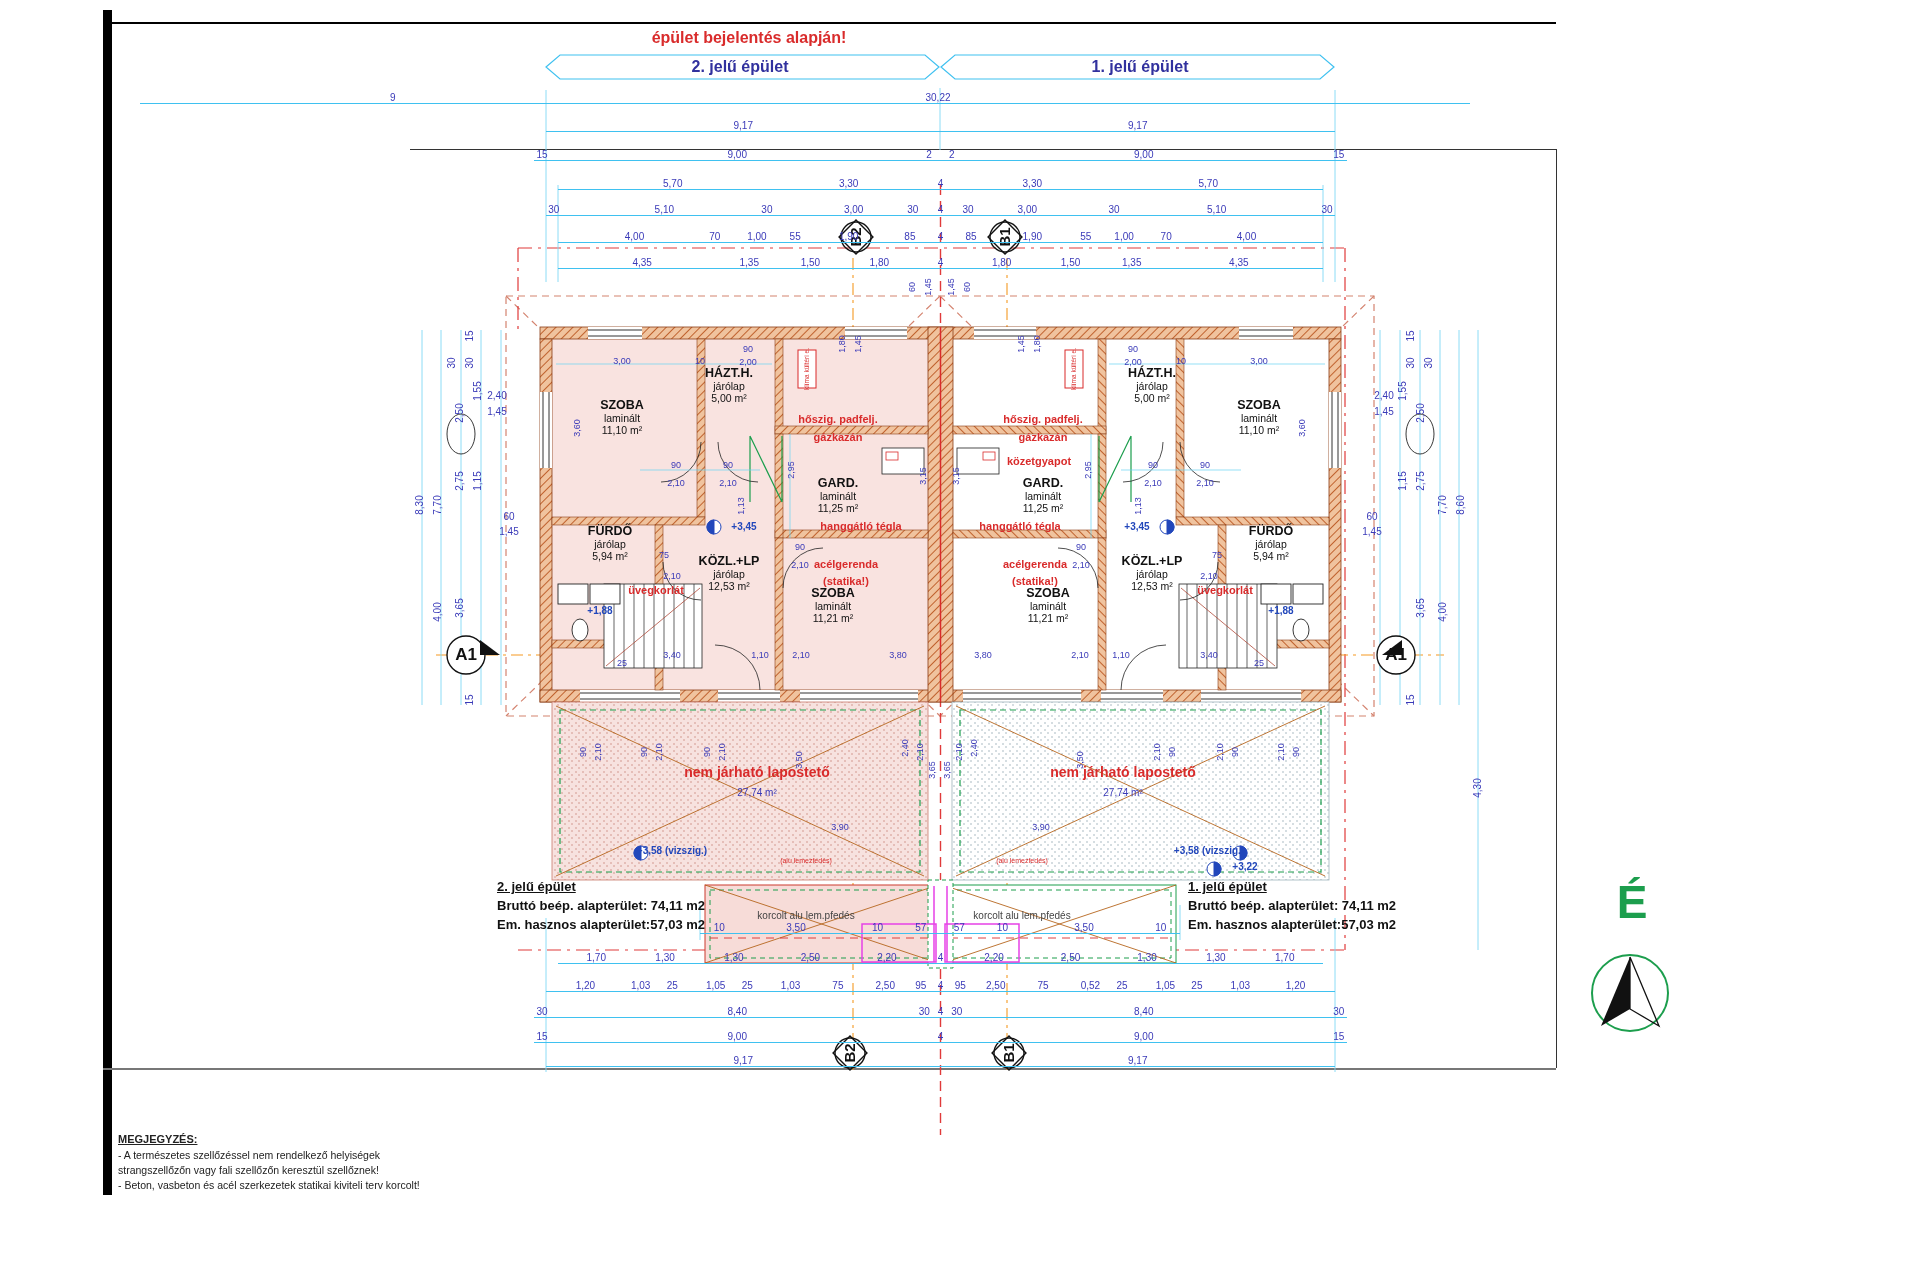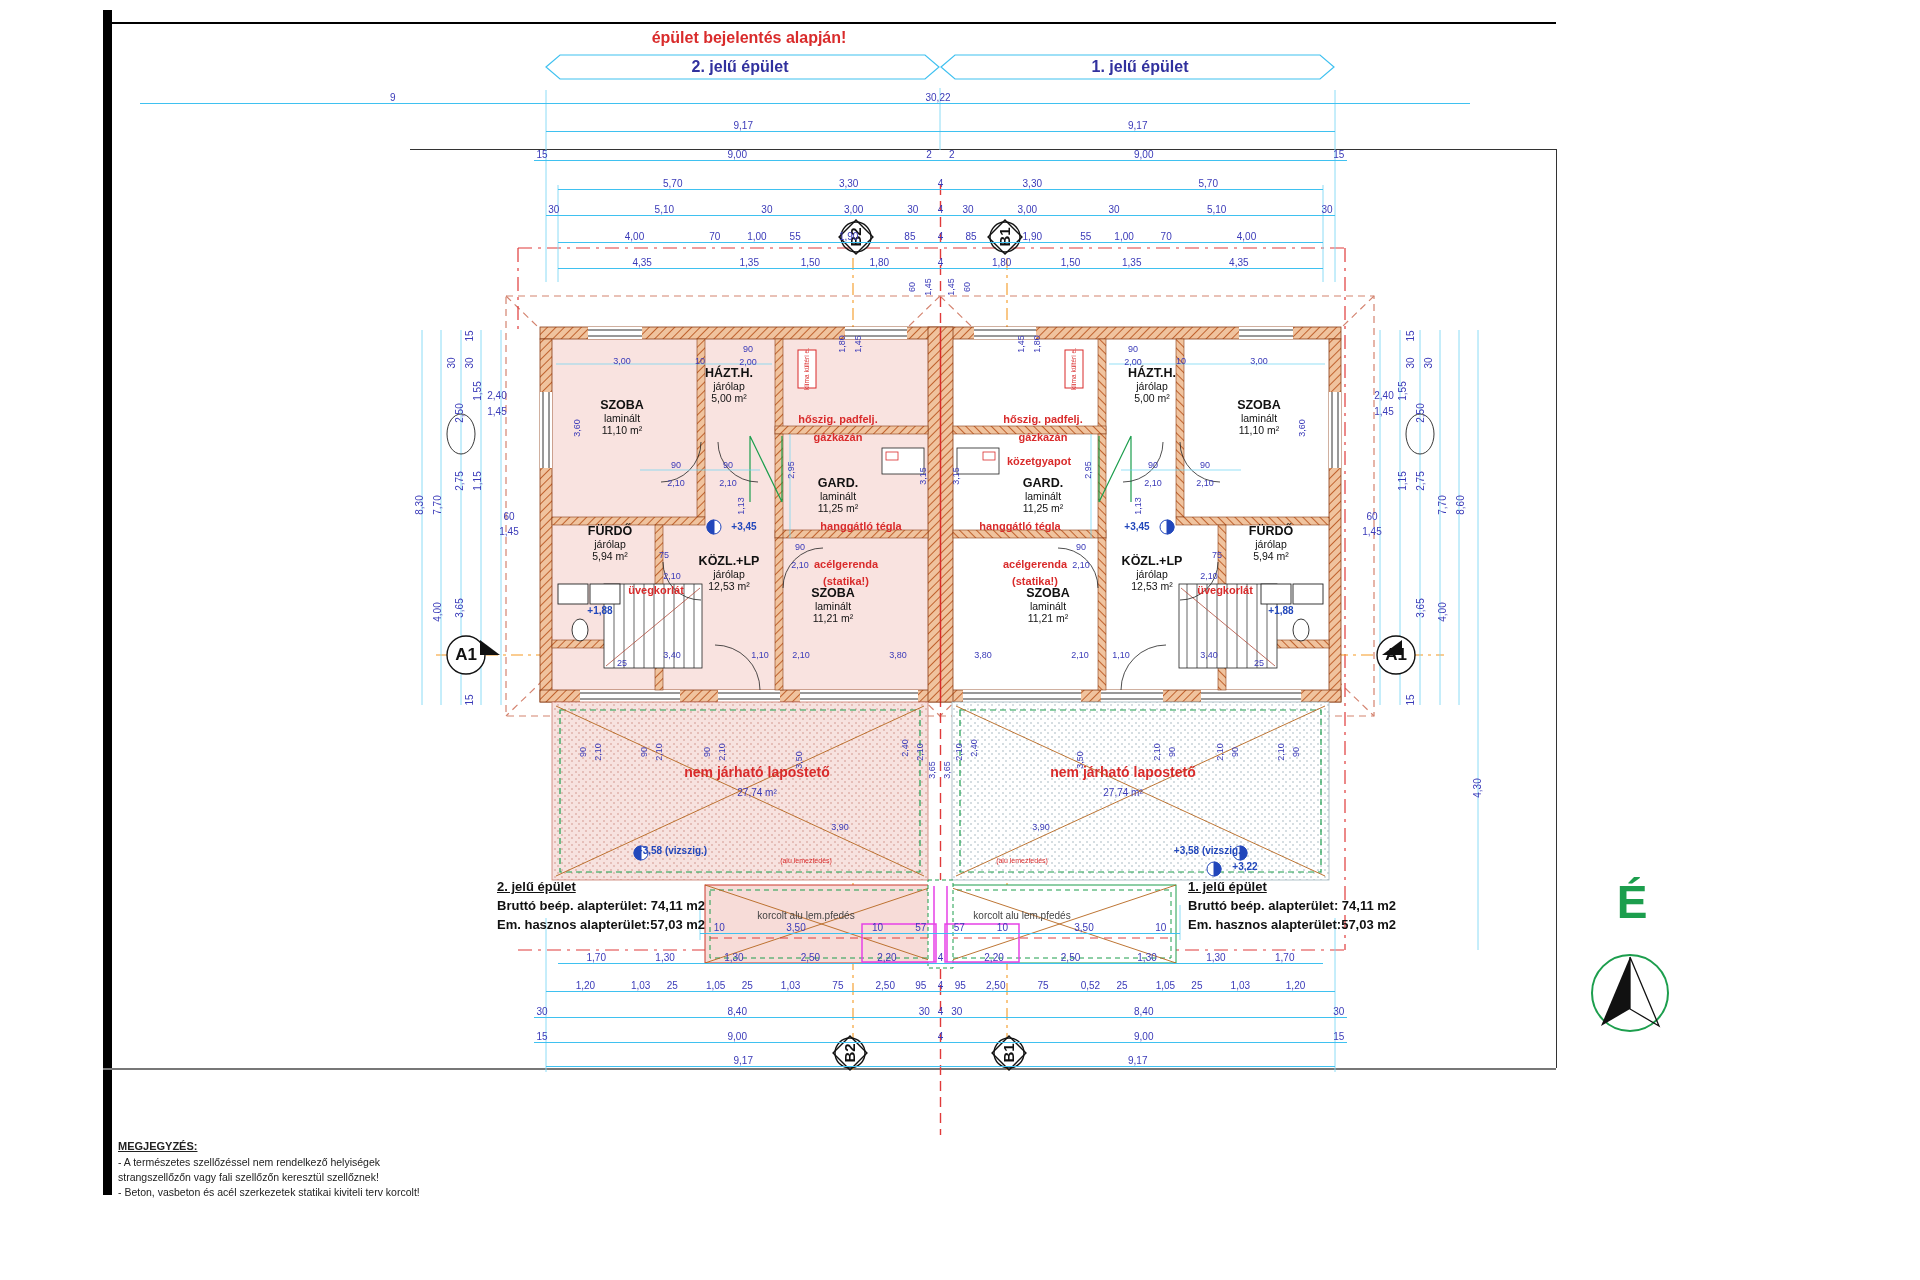--- a/index.html
+++ b/index.html
@@ -20,21 +20,21 @@
   .dim-row{position:absolute;border-top:1px solid var(--cyan);height:0;}
   .dim-label{position:absolute;top:0;transform:translate(-50%,-100%);font-size:10px;
              color:var(--dimtxt);white-space:nowrap;padding-bottom:1px;line-height:1;}
   .title-red{font-size:16px;font-weight:bold;color:var(--red);}
   .hdr{font-size:16px;font-weight:bold;color:#31319e;}
   .room{position:absolute;transform:translateX(-50%);text-align:center;color:#111;}
   .room .nm{font-size:12.5px;font-weight:bold;}
   .room .fin,.room .ar{font-size:10.5px;}
   .info{position:absolute;color:#111;font-size:13px;font-weight:bold;line-height:1.45;}
   .info .t{text-decoration:underline;}
-  .note{position:absolute;color:#222;font-size:10.5px;line-height:1.45;margin-top:7px;}
+  .note{position:absolute;color:#222;font-size:10.5px;line-height:1.45;}
   .note .t{font-weight:bold;text-decoration:underline;font-size:11px;}
   .north{font-size:46px;font-weight:bold;color:var(--green);}
   .marker-b{font-size:15px;font-weight:bold;color:#111;}
   .marker-a{font-size:17px;font-weight:bold;color:#111;}
   .flat-roof-lbl{font-size:14px;font-weight:bold;color:var(--red);}
   .flat-roof-ar{font-size:10px;color:var(--dimtxt);}
   .canopy-lbl{font-size:10px;color:#444;}
   .canopy-sub{font-size:7px;color:var(--red);}
   .klima{font-size:6.5px;color:var(--red);}
   .frame-bar{position:absolute;background:#000;}

